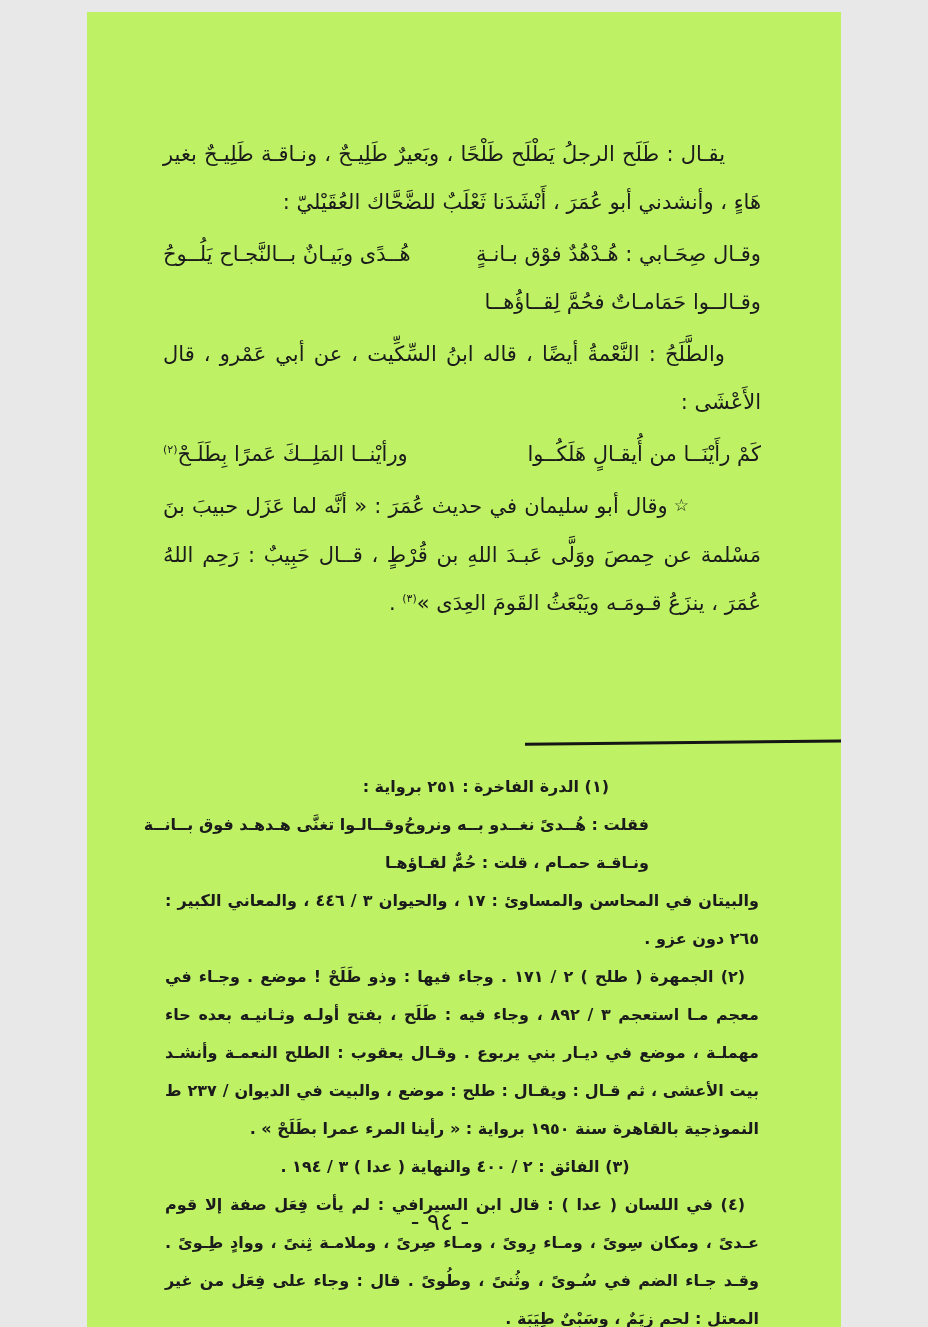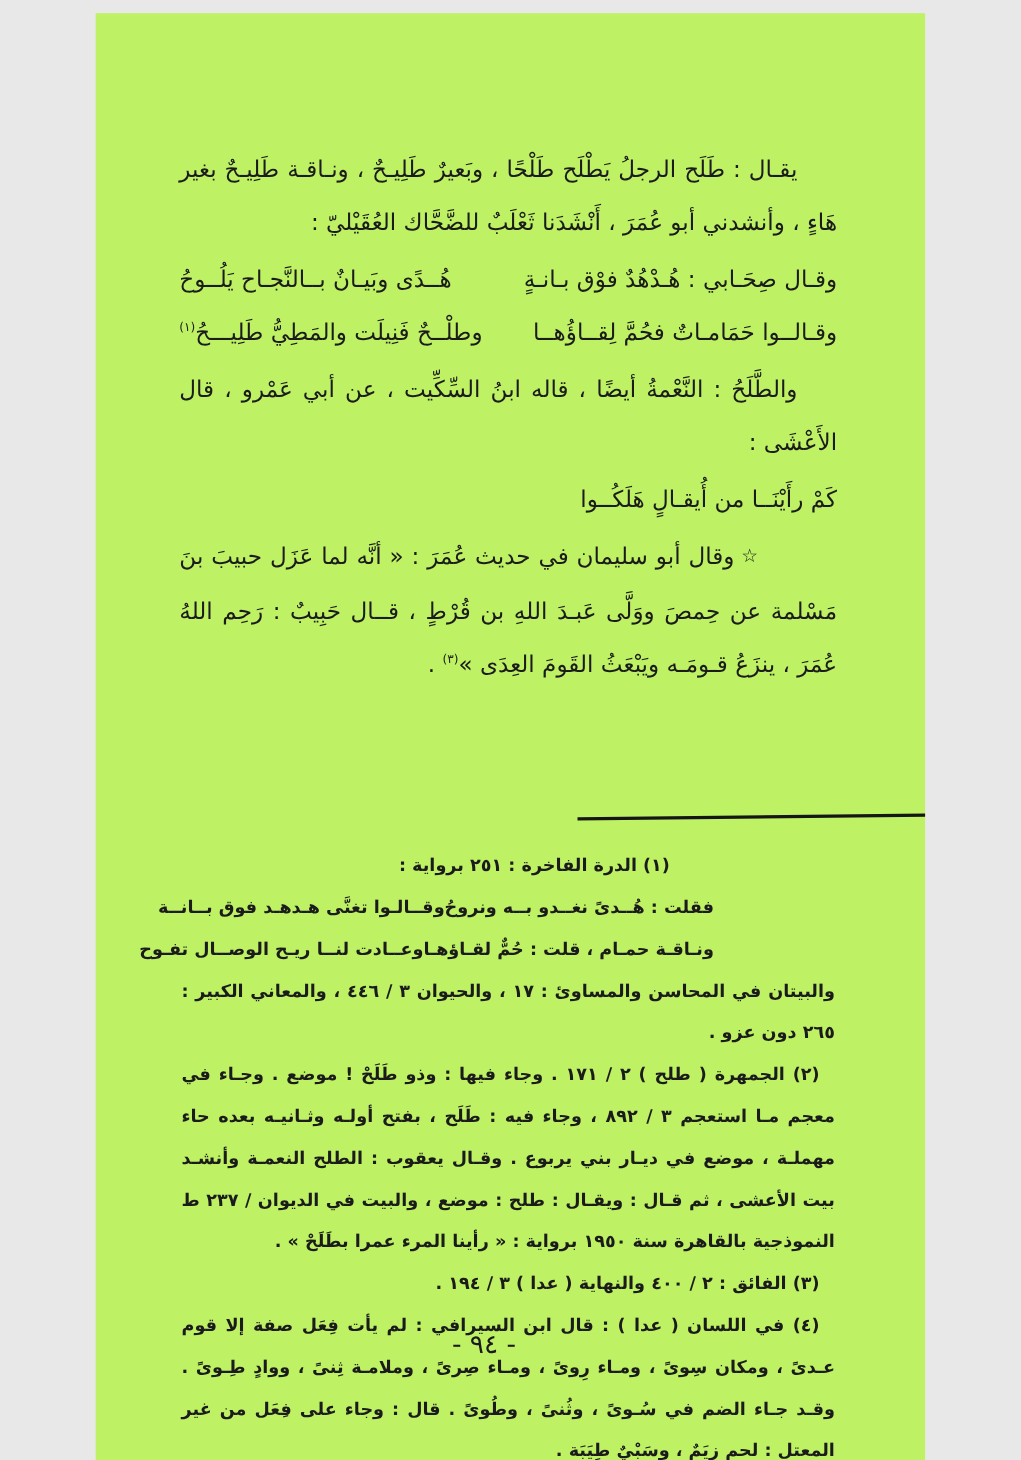--- a/index.html
+++ b/index.html
@@ -81,21 +81,21 @@
   .fn-first { padding-right: 150px; text-align: right; }
   .fn-indent { text-indent: 14px; }
   .fn-verse-group {
     margin: 0 110px 0 40px;
   }
   .fn-verse-line {
     display: flex;
     justify-content: space-between;
     align-items: baseline;
   }
-  .fn-single { text-align: right; text-indent: 14px; }
+  .fn-single { text-align: center; text-indent: 14px; }
   
   .page-number {
     position: absolute;
     top: 1196px;
     left: 0;
     right: 48px;
     text-align: center;
     font-size: 24px;
     letter-spacing: 2px;
   }
@@ -109,29 +109,29 @@
 
     <p class="para indent"><span>يقـال : طَلَح الرجلُ يَطْلَح طَلْحًا ، وبَعيرٌ طَلِيـحٌ ، ونـاقـة طَلِيـحٌ بغير هَاءٍ ، وأنشدني أبو عُمَرَ ، أَنْشَدَنا ثَعْلَبٌ للضَّحَّاك العُقَيْليّ :</span></p>
 
     <div class="verse-group">
       <div class="verse-line">
         <span class="hemi">وقـال صِحَـابي : هُـدْهُدٌ فوْق بـانـةٍ</span>
         <span class="hemi">هُــدًى وبَيـانٌ بــالنَّجـاح يَلُــوحُ</span>
       </div>
       <div class="verse-line">
         <span class="hemi">وقـالــوا حَمَامـاتٌ فحُمَّ لِقــاؤُهــا</span>
-        <span class="hemi"><span>وطلْــحٌ فَنِيلَت والمَطِيُّ طَلِيـــحُ</span><span class="sup">(١)</span></span>
       </div>
     </div>
 
     <p class="para indent"><span>والطَّلَحُ : النَّعْمةُ أيضًا ، قاله ابنُ السِّكِّيت ، عن أبي عَمْرو ، قال الأَعْشَى :</span></p>
 
     <div class="verse-group">
       <div class="verse-line">
         <span class="hemi">كَمْ رأَيْنَــا من أُيقـالٍ هَلَكُــوا</span>
+        <span class="hemi"><span>ورأيْنــا المَلِــكَ عَمرًا بِطَلَـحْ</span><span class="sup">(٢)</span></span>
       </div>
     </div>
 
     <p class="para indent"><span class="star">☆</span><span>وقال أبو سليمان في حديث عُمَرَ : « أنَّه لما عَزَل حبيبَ بنَ مَسْلمة عن حِمصَ ووَلَّى عَبـدَ اللهِ بن قُرْطٍ ، قــال حَبِيبٌ : رَحِم اللهُ عُمَرَ ، ينزَعُ قـومَـه ويَبْعَثُ القَومَ العِدَى »</span><span class="sup">(٣)</span><span> .</span></p>
 
 
   </div>
 
   <div class="footnote-rule"></div>
 
@@ -139,21 +139,20 @@
 
     <p class="fn-line fn-first"><span>(١)</span> <span>الدرة الفاخرة : ٢٥١ برواية :</span></p>
 
     <div class="fn-verse-group">
       <div class="fn-verse-line">
         <span class="hemi">فقلت : هُــدىً نغــدو بــه ونروحُ</span>
         <span class="hemi">وقــالـوا تغنَّى هـدهـد فوق بــانــة</span>
       </div>
       <div class="fn-verse-line">
         <span class="hemi">ونـاقـة حمـام ، قلت : حُمٌّ لقـاؤهـا</span>
-        <span class="hemi">وعــادت لنــا ريـح الوصــال تفـوح</span>
       </div>
     </div>
 
     <p class="fn-line"><span>والبيتان في المحاسن والمساوئ : ١٧ ، والحيوان ٣ / ٤٤٦ ، والمعاني الكبير : ٢٦٥ دون عزو .</span></p>
 
     <p class="fn-line fn-indent"><span>(٢)</span> <span>الجمهرة ( طلح ) ٢ / ١٧١ . وجاء فيها : وذو طَلَحْ ! موضع . وجـاء في معجم مـا استعجم ٣ / ٨٩٢ ، وجاء فيه : طَلَح ، بفتح أولـه وثـانيـه بعده حاء مهملـة ، موضع في ديـار بني يربوع . وقـال يعقوب : الطلح النعمـة وأنشـد بيت الأعشى ، ثم قـال : ويقـال : طلح : موضع ، والبيت في الديوان / ٢٣٧ ط النموذجية بالقاهرة سنة ١٩٥٠ برواية : « رأينا المرء عمرا بطَلَحْ » .</span></p>
 
     <p class="fn-line fn-single"><span>(٣)</span> <span>الفائق : ٢ / ٤٠٠ والنهاية ( عدا ) ٣ / ١٩٤ .</span></p>
 
     <p class="fn-line fn-indent"><span>(٤)</span> <span>في اللسان ( عدا ) : قال ابن السيرافي : لم يأت فِعَل صفة إلا قوم عـدىً ، ومكان سِوىً ، ومـاء رِوىً ، ومـاء صِرىً ، وملامـة ثِنىً ، ووادٍ طِـوىً . وقـد جـاء الضم في سُـوىً ، وثُنىً ، وطُوىً . قال : وجاء على فِعَل من غير المعتل : لحم زِيَمٌ ، وسَبْيٌ طِيَبَة .</span></p>

